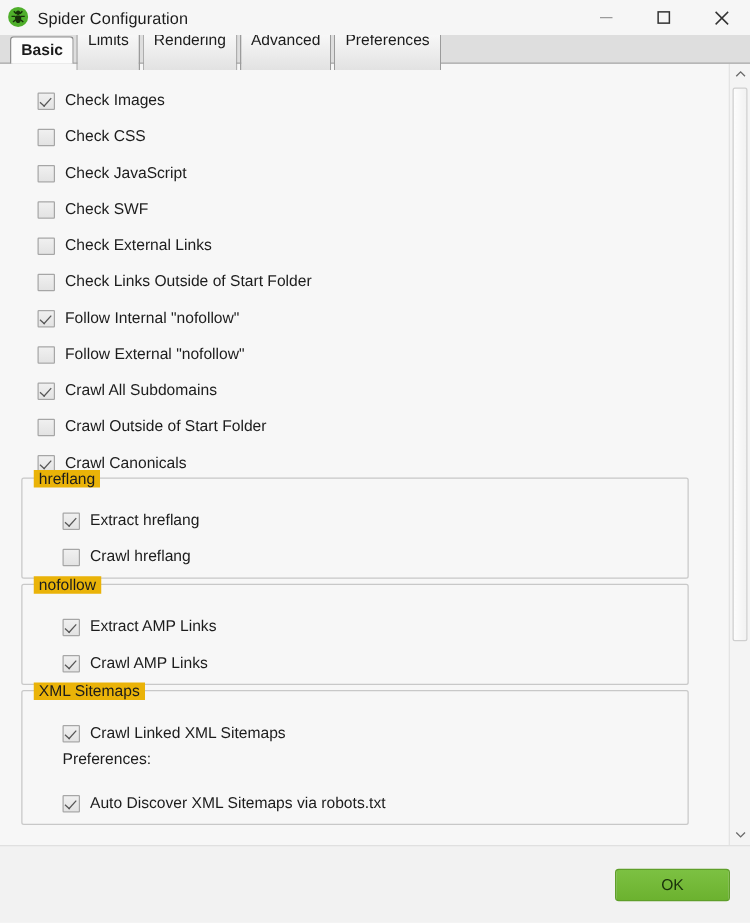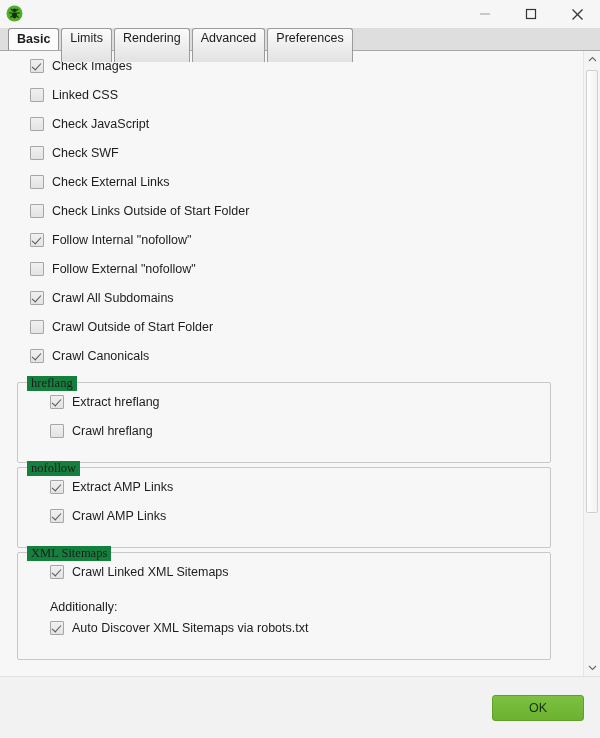--- a/index.html
+++ b/index.html
@@ -81,21 +81,21 @@
   .win-btn svg { display: block; }
 
   
   .tabstrip {
     position: relative;
     z-index: 2;
     height: 23px;
     background: #dedede;
     border-bottom: 1px solid #a8a8a8;
     display: flex;
-    align-items: flex-start;
+    align-items: center;
     padding-left: 8px;
     box-sizing: border-box;
   }
   .tab {
     position: relative;
     height: 34px;
     line-height: 19px;
     padding: 0 8px;
     margin-right: 2px;
     font-size: 12.5px;
@@ -130,21 +130,21 @@
   .panel-inner {
     flex: 1 1 auto;
     position: relative;
     padding: 8px 0 0 0;
     overflow: hidden;
   }
 
   
   .row {
     display: flex;
-    align-items: flex-start;
+    align-items: flex-end;
     height: 29px;
     padding-left: 30px;
     box-sizing: border-box;
     cursor: default;
   }
   .row.in-group {
     padding-left: 32px;
     height: 29px;
   }
   .cbox {
@@ -182,26 +182,25 @@
     margin: 4px 32px 0 17px;
     border: 1px solid #c8c8c8;
     border-radius: 2px;
     padding: 12px 0 9px 0;
     box-sizing: border-box;
   }
   .group-title {
     position: absolute;
     top: -7px;
     left: 9px;
-    background: #15803d;
+    background: #eab308;
     padding: 0 4px;
     font-size: 12.5px;
     color: #1c1c1c;
     white-space: nowrap;
-    font-family: Liberation Serif, serif;
   }
   .plain-label {
     padding-left: 32px;
     height: 27px;
     line-height: 27px;
     font-size: 12.5px;
     color: #1c1c1c;
   }
 
   
@@ -288,20 +287,21 @@
     <svg class="title-icon" viewBox="0 0 17 17">
       <circle cx="8.5" cy="8.5" r="8" fill="#4faf2b"></circle>
       <g fill="#17300a">
         <path d="M8.5 3.4c1 0 1.8.8 1.8 1.8S9.5 7 8.5 7 6.7 6.2 6.7 5.2s.8-1.8 1.8-1.8z"></path>
         <path d="M5.6 3.5l1.8 2.1-.8.7-2-2zM11.4 3.5l-1.8 2.1.8.7 2-2z"></path>
         <path d="M3.2 7.6h3.2v1H3.2zM10.6 7.6h3.2v1h-3.2z"></path>
         <path d="M4 12.1l2.4-2 .7.8-2.3 2zM13 12.1l-2.4-2-.7.8 2.3 2z"></path>
         <path d="M7.6 7.4h1.9c1 0 1.7.9 1.5 1.9l-.5 2.4c-.2 1-1 1.7-2 1.7s-1.8-.7-2-1.7l-.5-2.4c-.2-1 .6-1.9 1.6-1.9z"></path>
       </g>
     </svg>
+    <div class="title-text">Spider Configuration</div>
 
     <div class="win-controls">
       <button class="win-btn">
         <svg width="12" height="12" viewBox="0 0 12 12">
           <line x1="1" y1="6" x2="11" y2="6" stroke="#9b9b9b" stroke-width="1"></line>
         </svg>
       </button>
       <button class="win-btn">
         <svg width="12" height="12" viewBox="0 0 12 12">
           <rect x="1.5" y="1.5" width="9" height="9" fill="none" stroke="#333" stroke-width="1.2"></rect>
@@ -325,21 +325,21 @@
     </div>
 
   <div class="panel">
     <div class="panel-inner" id="panel-inner">
         <div class="row">
           <span class="cbox checked"></span>
           <span class="row-label">Check Images</span>
         </div>
         <div class="row">
           <span class="cbox"></span>
-          <span class="row-label">Linked CSS</span>
+          <span class="row-label">Check CSS</span>
         </div>
         <div class="row">
           <span class="cbox"></span>
           <span class="row-label">Check JavaScript</span>
         </div>
         <div class="row">
           <span class="cbox"></span>
           <span class="row-label">Check SWF</span>
         </div>
         <div class="row">
@@ -391,21 +391,21 @@
             <span class="cbox checked"></span>
             <span class="row-label">Crawl AMP Links</span>
           </div>
         </div>
         <div class="groupbox">
           <div class="group-title">XML Sitemaps</div>
           <div class="row in-group">
             <span class="cbox checked"></span>
             <span class="row-label">Crawl Linked XML Sitemaps</span>
           </div>
-          <div class="plain-label">Additionally:</div>
+          <div class="plain-label">Preferences:</div>
           <div class="row in-group">
             <span class="cbox checked"></span>
             <span class="row-label">Auto Discover XML Sitemaps via robots.txt</span>
           </div>
         </div>
       </div>
 
     <div class="scrollbar">
       <div class="sb-arrow">
         <svg width="9" height="7" viewBox="0 0 9 7">

